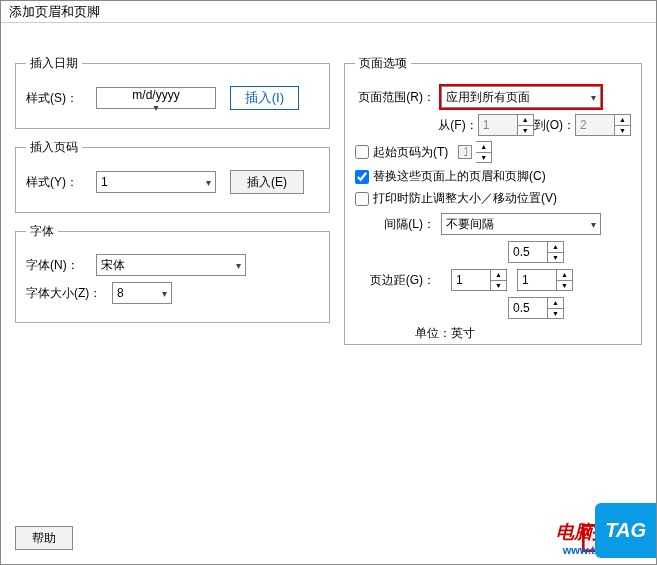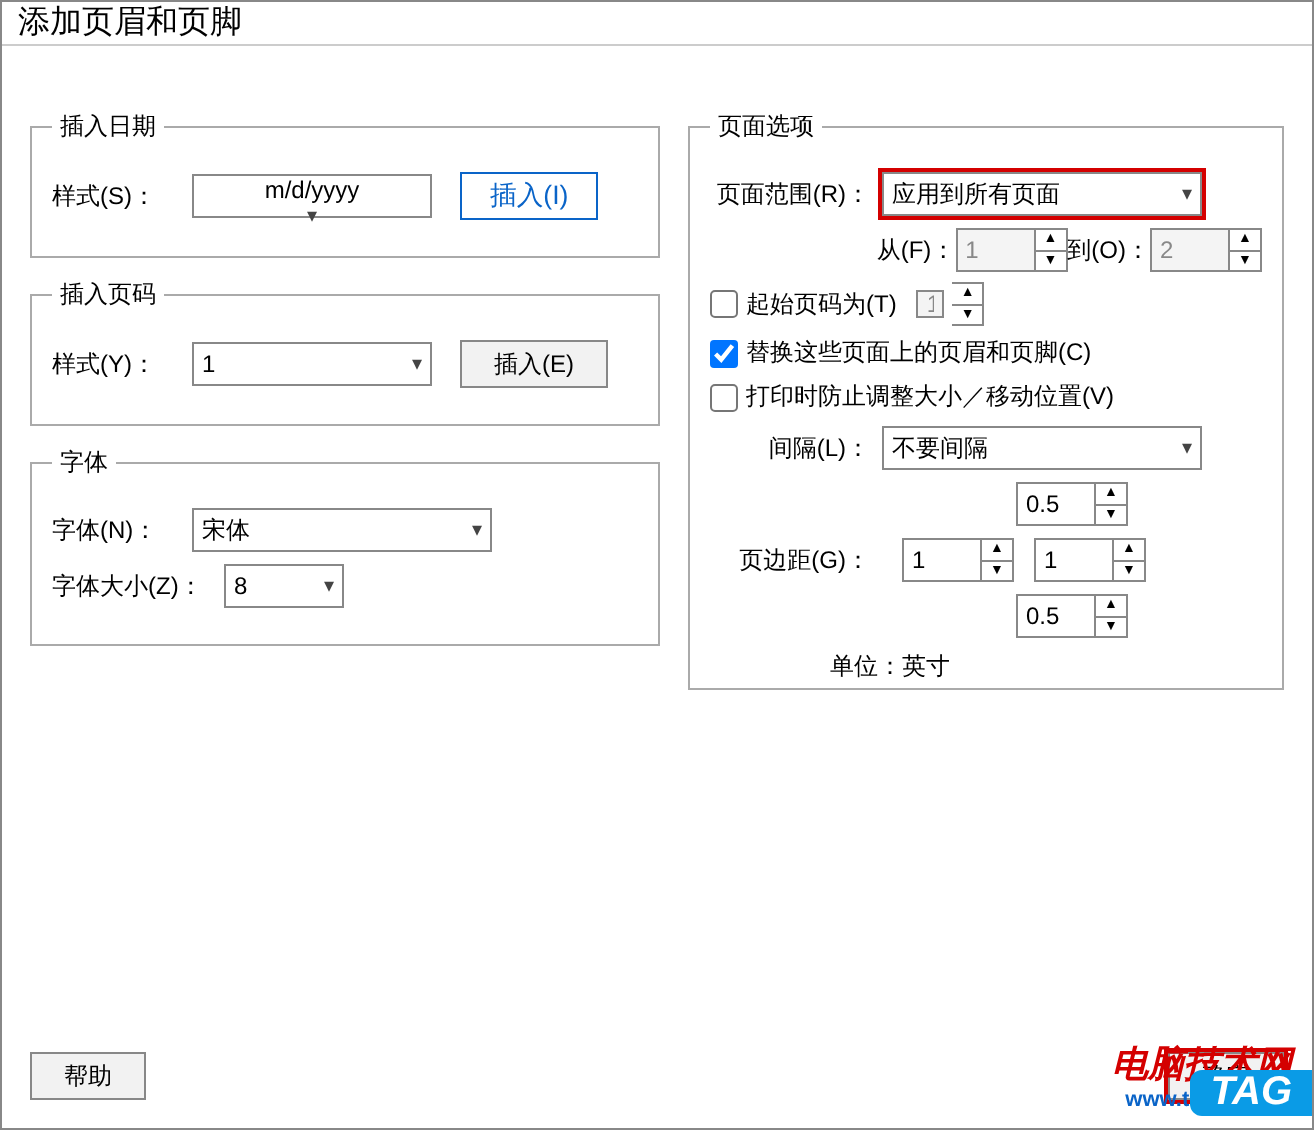--- a/index.html
+++ b/index.html
@@ -1,18 +1,18 @@
 <!DOCTYPE html>
 <html><head>
 <meta charset="utf-8">
 <style>
 * { box-sizing: border-box; margin:0; padding:0; }
 body { font-family: "Microsoft YaHei","SimSun",sans-serif; font-size:12px; background:#fff; color:#000; }
 .window { width:657px; height:565px; border:1px solid #888; position:relative; background:#fff; }
-.titlebar { height:22px; line-height:22px; padding-left:8px; background:#fff; border-bottom:1px solid #ccc; font-size:16px; }
+.titlebar { height:22px; line-height:22px; padding-left:8px; background:#fff; border-bottom:1px solid #ccc; font-size:13px; }
 .content { padding:12px 14px 10px 14px; }
 .tabs { position:relative; margin-left:2px; }
 .tab { display:inline-block; border:1px solid #aaa; border-bottom:none; padding:4px 14px 5px; background:#fff; position:relative; top:1px; cursor:default; }
 .tab.inactive { background:#f4f4f4; }
 .tab.active { background:#fff; z-index:2; }
 .tab-panel { border:1px solid #aaa; height:116px; padding:10px; display:flex; gap:8px; }
 .preview { flex:1; border:1px solid #888; background:#fff; padding:6px; font-size:12px; }
 .cols { display:flex; gap:14px; margin-top:10px; }
 .left-col { width:315px; }
 .right-col { flex:1; }
@@ -34,21 +34,21 @@
 .spin .spb div:last-child { border-bottom:none; }
 .spin.disabled input { color:#888; background:#f4f4f4; }
 .chk { display:flex; align-items:center; margin:5px 0; }
 .chk input { margin-right:4px; width:14px; height:14px; }
 .highlight-red { outline:2px solid #d40000; outline-offset:0; }
 .wide-drop { width:130px; }
 .footer { position:absolute; bottom:14px; left:14px; right:14px; display:flex; justify-content:space-between; }
 .watermark { position:absolute; right:10px; bottom:8px; text-align:right; font-weight:bold; pointer-events:none; }
 .watermark .t1 { color:#d40000; font-size:18px; font-style:italic; }
 .watermark .t2 { color:#0a64c8; font-size:11px; }
-.tag-badge { position:absolute; right:0; bottom:6px; background:#0a9be6; color:#fff; font-weight:bold; font-size:20px; padding:0 10px; border-radius:6px 0 0 6px; font-style:italic; }
+.tag-badge { position:absolute; right:0; bottom:6px; background:#0a9be6; color:#fff; font-weight:bold; font-size:20px; padding:16px 10px; border-radius:6px 0 0 6px; font-style:italic; }
 .right-mini-row { display:flex; align-items:center; justify-content:flex-end; margin:4px 0; }
 .pg-row { display:flex; align-items:center; margin:6px 0; }
 .unit-row { margin:6px 0 0 60px; }
 </style>
 </head>
 <body>
 
 <div class="window">
   <div class="titlebar">
     <span>添加页眉和页脚</span>

